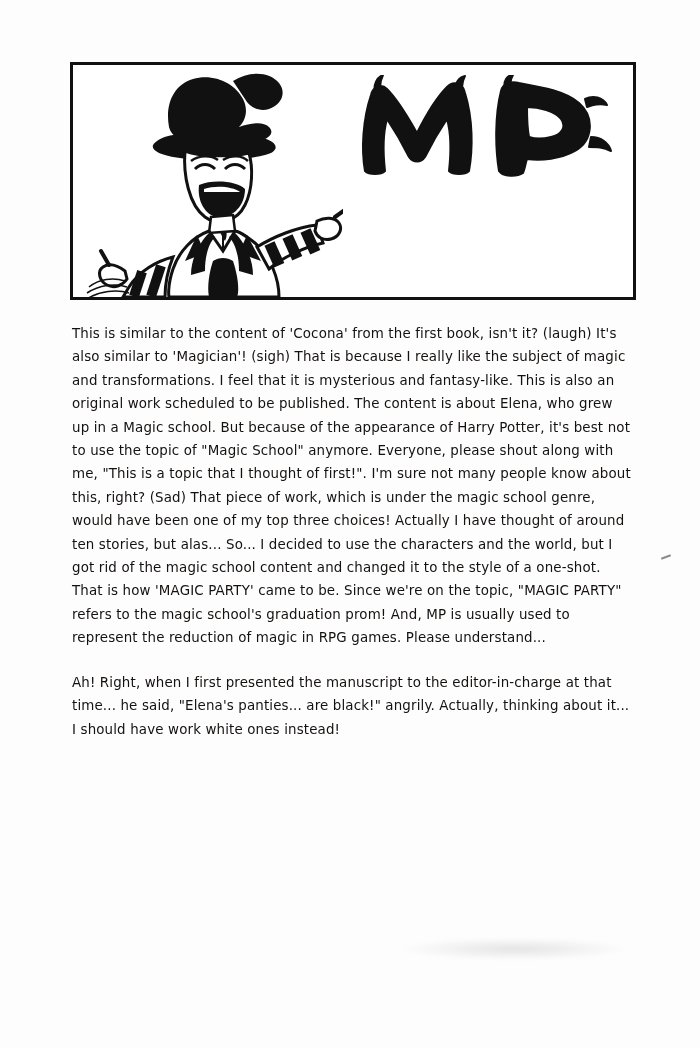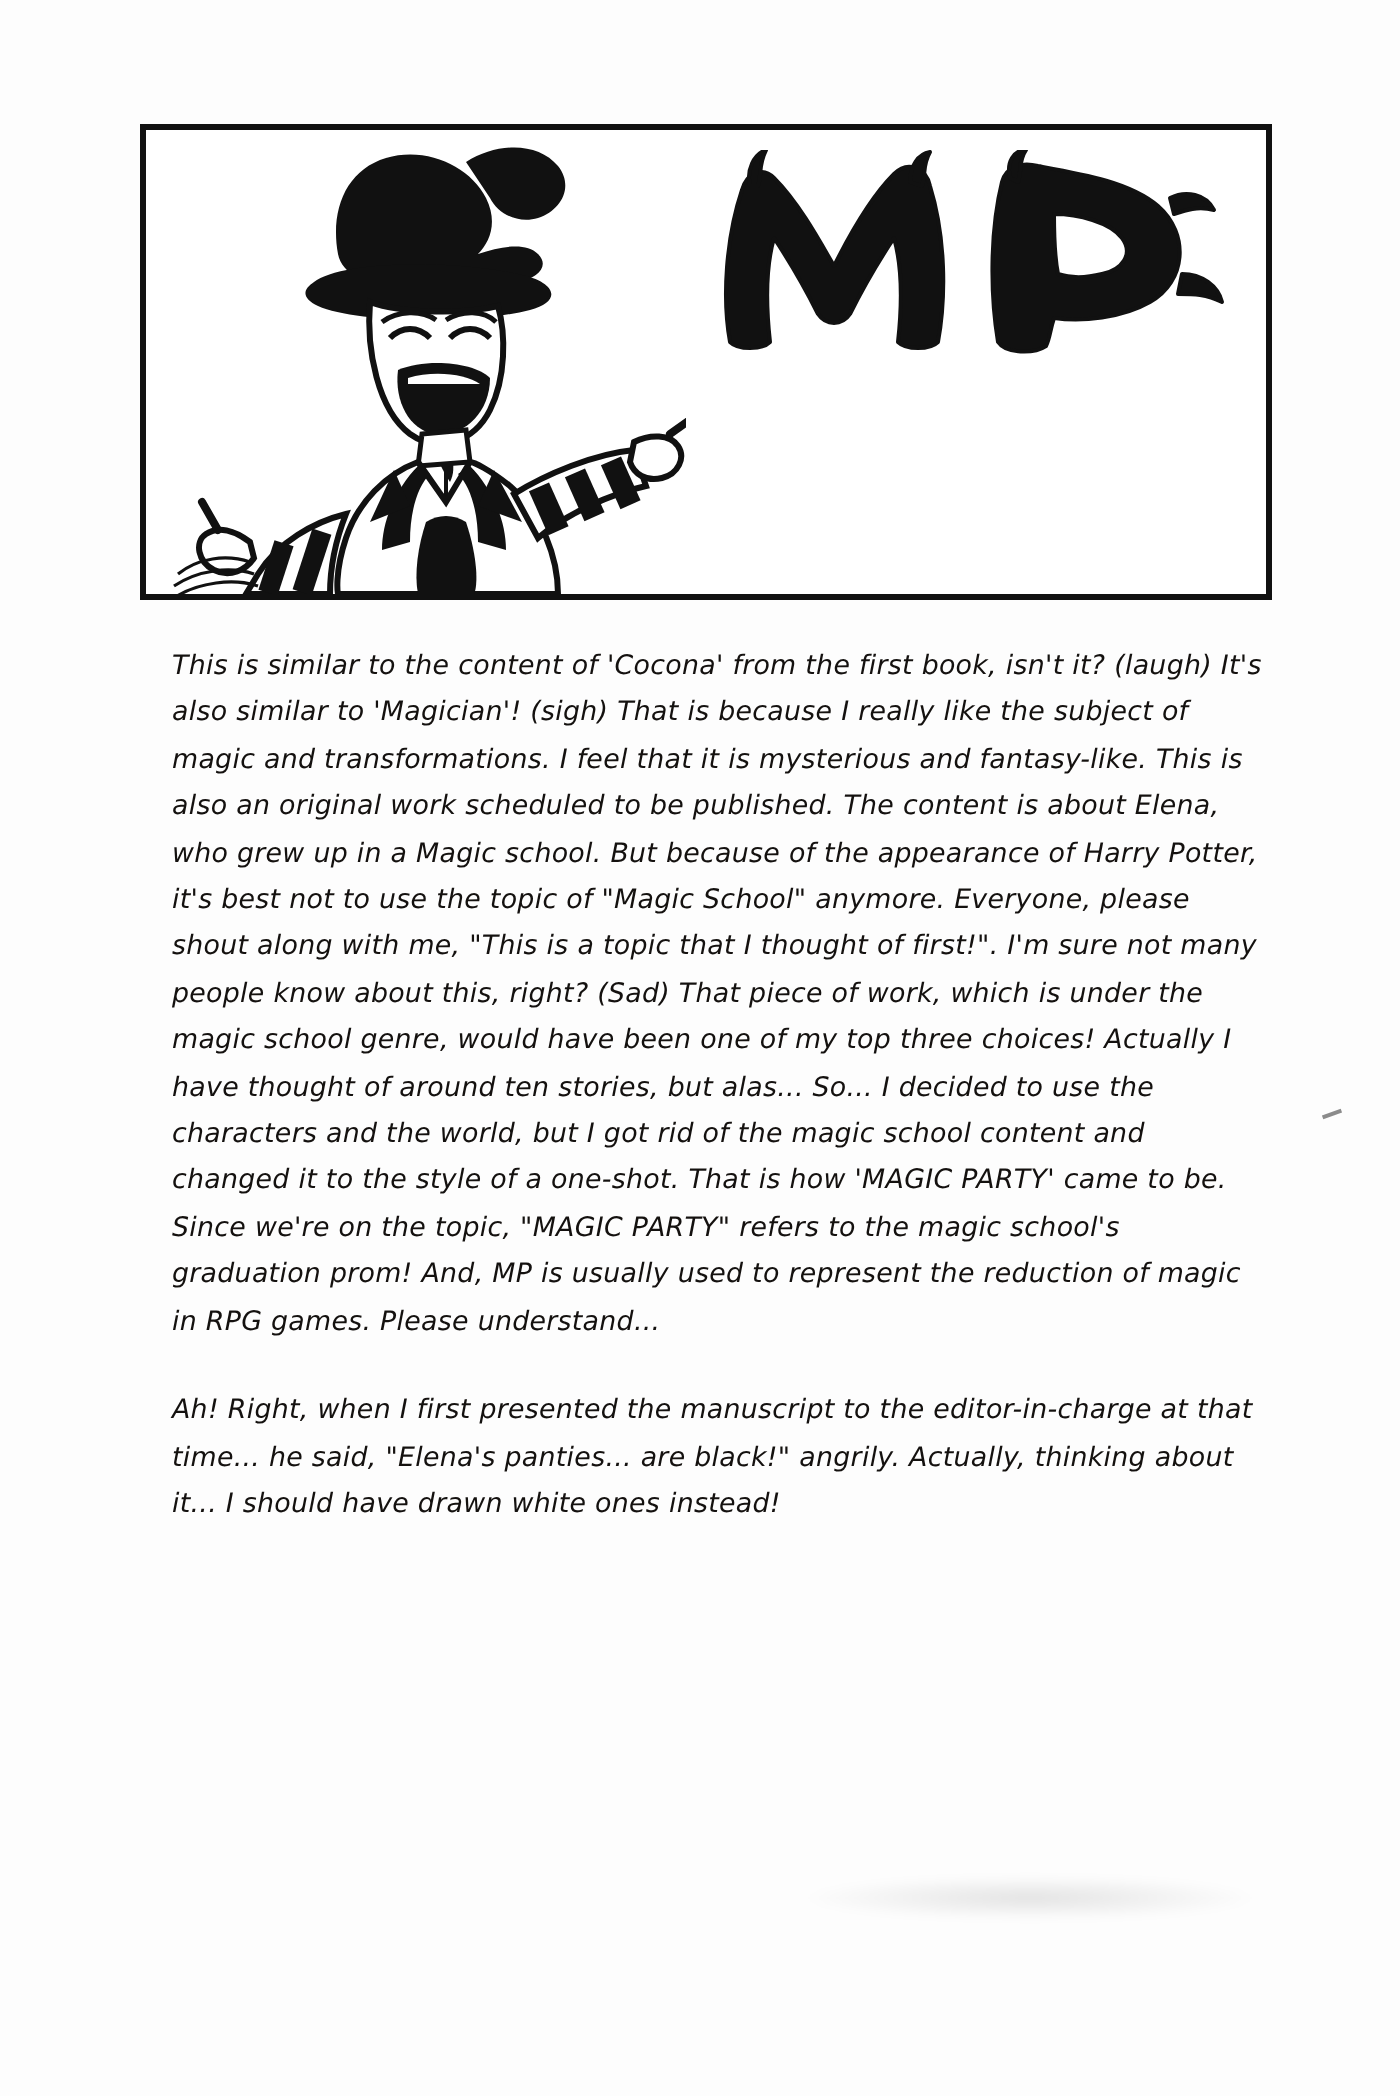--- a/index.html
+++ b/index.html
@@ -61,24 +61,23 @@
     left: 70px;
     top: 322px;
     width: 562px;
     font-family: "DejaVu Sans", sans-serif;
     font-size: 13.4px;
     line-height: 23.4px;
     color: #14110f;
     letter-spacing: 0.15px;
   }
   .para {
-    margin: 0 0 21px 16px;
+    margin: 0 0 21px 2px;
     text-align: left;
     white-space: pre-wrap;
-    font-style: italic;
   }
   .para:last-child { margin-bottom: 0; }
 
   
   .smudge {
     position: absolute;
     left: 400px;
     top: 938px;
     width: 230px;
     height: 22px;
@@ -176,19 +175,19 @@
           <path d="M230 24 C238 20 248 22 252 30 C244 28 238 30 232 32 Z"></path>
           <path d="M236 62 C246 62 254 68 256 76 C248 72 242 72 234 72 Z"></path>
         </g>
       </svg>
 
     </div>
   </div>
 
   <div class="body-text">
     <p class="para">This is similar to the content of 'Cocona' from the first book, isn't it? (laugh) It's also similar to 'Magician'! (sigh) That is because I really like the subject of magic and transformations. I feel that it is mysterious and fantasy-like. This is also an original work scheduled to be published. The content is about Elena, who grew up in a Magic school. But because of the appearance of Harry Potter, it's best not to use the topic of "Magic School" anymore. Everyone, please shout along with me, "This is a topic that I thought of first!". I'm sure not many people know about this, right? (Sad) That piece of work, which is under the magic school genre, would have been one of my top three choices! Actually I have thought of around ten stories, but alas... So... I decided to use the characters and the world, but I got rid of the magic school content and changed it to the style of a one-shot. That is how 'MAGIC PARTY' came to be. Since we're on the topic, "MAGIC PARTY" refers to the magic school's graduation prom! And, MP is usually used to represent the reduction of magic in RPG games. Please understand...</p>
-    <p class="para">Ah! Right, when I first presented the manuscript to the editor-in-charge at that time... he said, "Elena's panties... are black!" angrily. Actually, thinking about it... I should have drawn white ones instead!</p>
+    <p class="para">Ah! Right, when I first presented the manuscript to the editor-in-charge at that time... he said, "Elena's panties... are black!" angrily. Actually, thinking about it... I should have work white ones instead!</p>
   </div>
 
   <div class="stray-mark"></div>
   <div class="smudge"></div>
 
 </div>
 
 </body></html>

